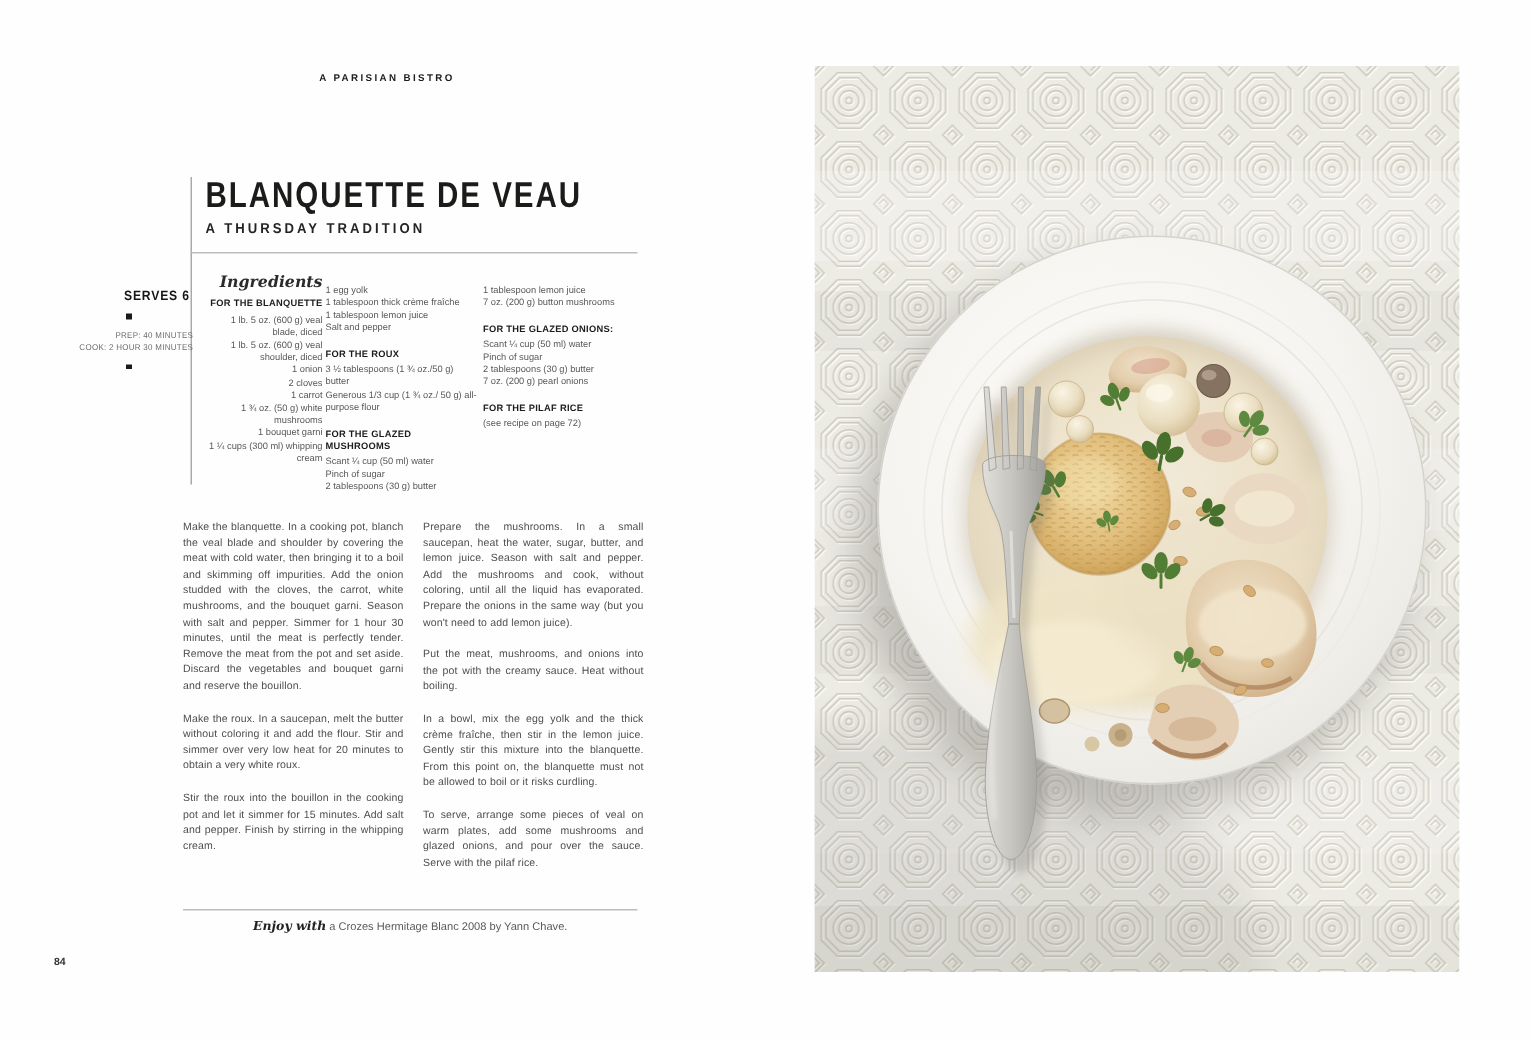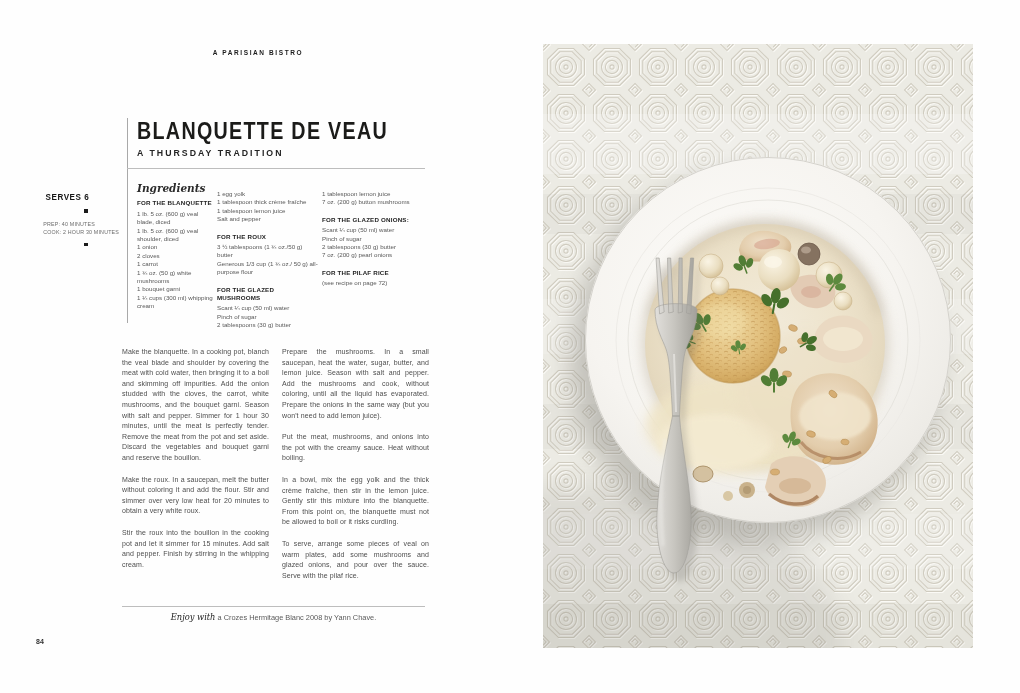--- a/index.html
+++ b/index.html
@@ -22,41 +22,41 @@
   }
   .subtitle{
     left:137px;top:147px;
     font-size:9.5px;font-weight:700;letter-spacing:2.2px;color:#242424;
     transform:scaleX(.92);transform-origin:left top;white-space:nowrap;
   }
   .vrule{left:127px;top:118px;width:1px;height:205px;background:#a9a9a9;}
   .hrule-title{left:127px;top:168px;width:298px;height:1px;background:#bdbdbd;}
   .hrule-bottom{left:122px;top:606px;width:303px;height:1px;background:#bdbdbd;}
 
-  .serves-block{left:41px;top:192px;width:90px;text-align:left;}
+  .serves-block{left:41px;top:192px;width:90px;text-align:right;}
   .serves{font-size:9px;font-weight:700;letter-spacing:.6px;color:#161616;transform:scaleX(.9);transform-origin:center top;}
   .sq-bullet{width:3.5px;height:3.5px;background:#1a1a1a;margin:7px auto 7px auto;}
   .prep-cook{font-size:5.6px;color:#6b6b6b;letter-spacing:.2px;line-height:8px;transform:scaleX(.95);transform-origin:center top;}
 
   .script-h{
     font-family:"DejaVu Serif",serif;font-style:italic;font-weight:700;
     font-size:10.5px;color:#2b2b2b;margin-bottom:7px;
   }
   .ing-col{line-height:8.4px;}
   .ing-h{font-size:6.2px;font-weight:700;color:#1d1d1d;letter-spacing:.2px;margin:0 0 2px 0;}
   .ing{font-size:6.2px;color:#585858;}
   .ing-group{margin-bottom:9px;}
 
   .method-col{width:147px;}
   .body-p{
     font-size:7px;line-height:10.6px;color:#4d4d4d;
     text-align:justify;margin:0 0 11px 0;letter-spacing:.1px;
   }
   .pairing{left:122px;top:612px;width:303px;text-align:center;color:#5a5a5a;font-size:7.4px;}
-  .pair-script{font-family:"DejaVu Serif",serif;font-style:italic;font-weight:400;font-size:8.3px;color:#222;}
+  .pair-script{font-family:"DejaVu Serif",serif;font-style:italic;font-weight:700;font-size:8.3px;color:#222;}
   .page-num{left:36px;top:638px;font-size:7px;font-weight:700;color:#333;}
 
   
   .photo{left:543px;top:44px;width:430px;height:604px;}
 </style>
 </head>
 <body>
 
 <div class="abs running-head">A PARISIAN BISTRO</div>
 
@@ -66,21 +66,21 @@
 <div class="abs hrule-title"></div>
 
 <div class="abs serves-block">
   <div class="serves">SERVES 6</div>
   <div class="sq-bullet"></div>
   <div class="prep-cook">PREP: 40 MINUTES</div>
   <div class="prep-cook">COOK: 2 HOUR 30 MINUTES</div>
   <div class="sq-bullet"></div>
 </div>
 
-<div class="abs ing-col" style="left:137px;top:184px;width:78px;">
+<div class="abs ing-col" style="left:137px;top:184px;width:78px;text-align:right;">
   <div class="script-h">Ingredients</div>
   <div class="ing-group">
     <div class="ing-h">FOR THE BLANQUETTE</div>
     <div class="ing">1 lb. 5 oz. (600 g) veal blade, diced</div>
     <div class="ing">1 lb. 5 oz. (600 g) veal shoulder, diced</div>
     <div class="ing">1 onion</div>
     <div class="ing">2 cloves</div>
     <div class="ing">1 carrot</div>
     <div class="ing">1 ¾ oz. (50 g) white mushrooms</div>
     <div class="ing">1 bouquet garni</div>

